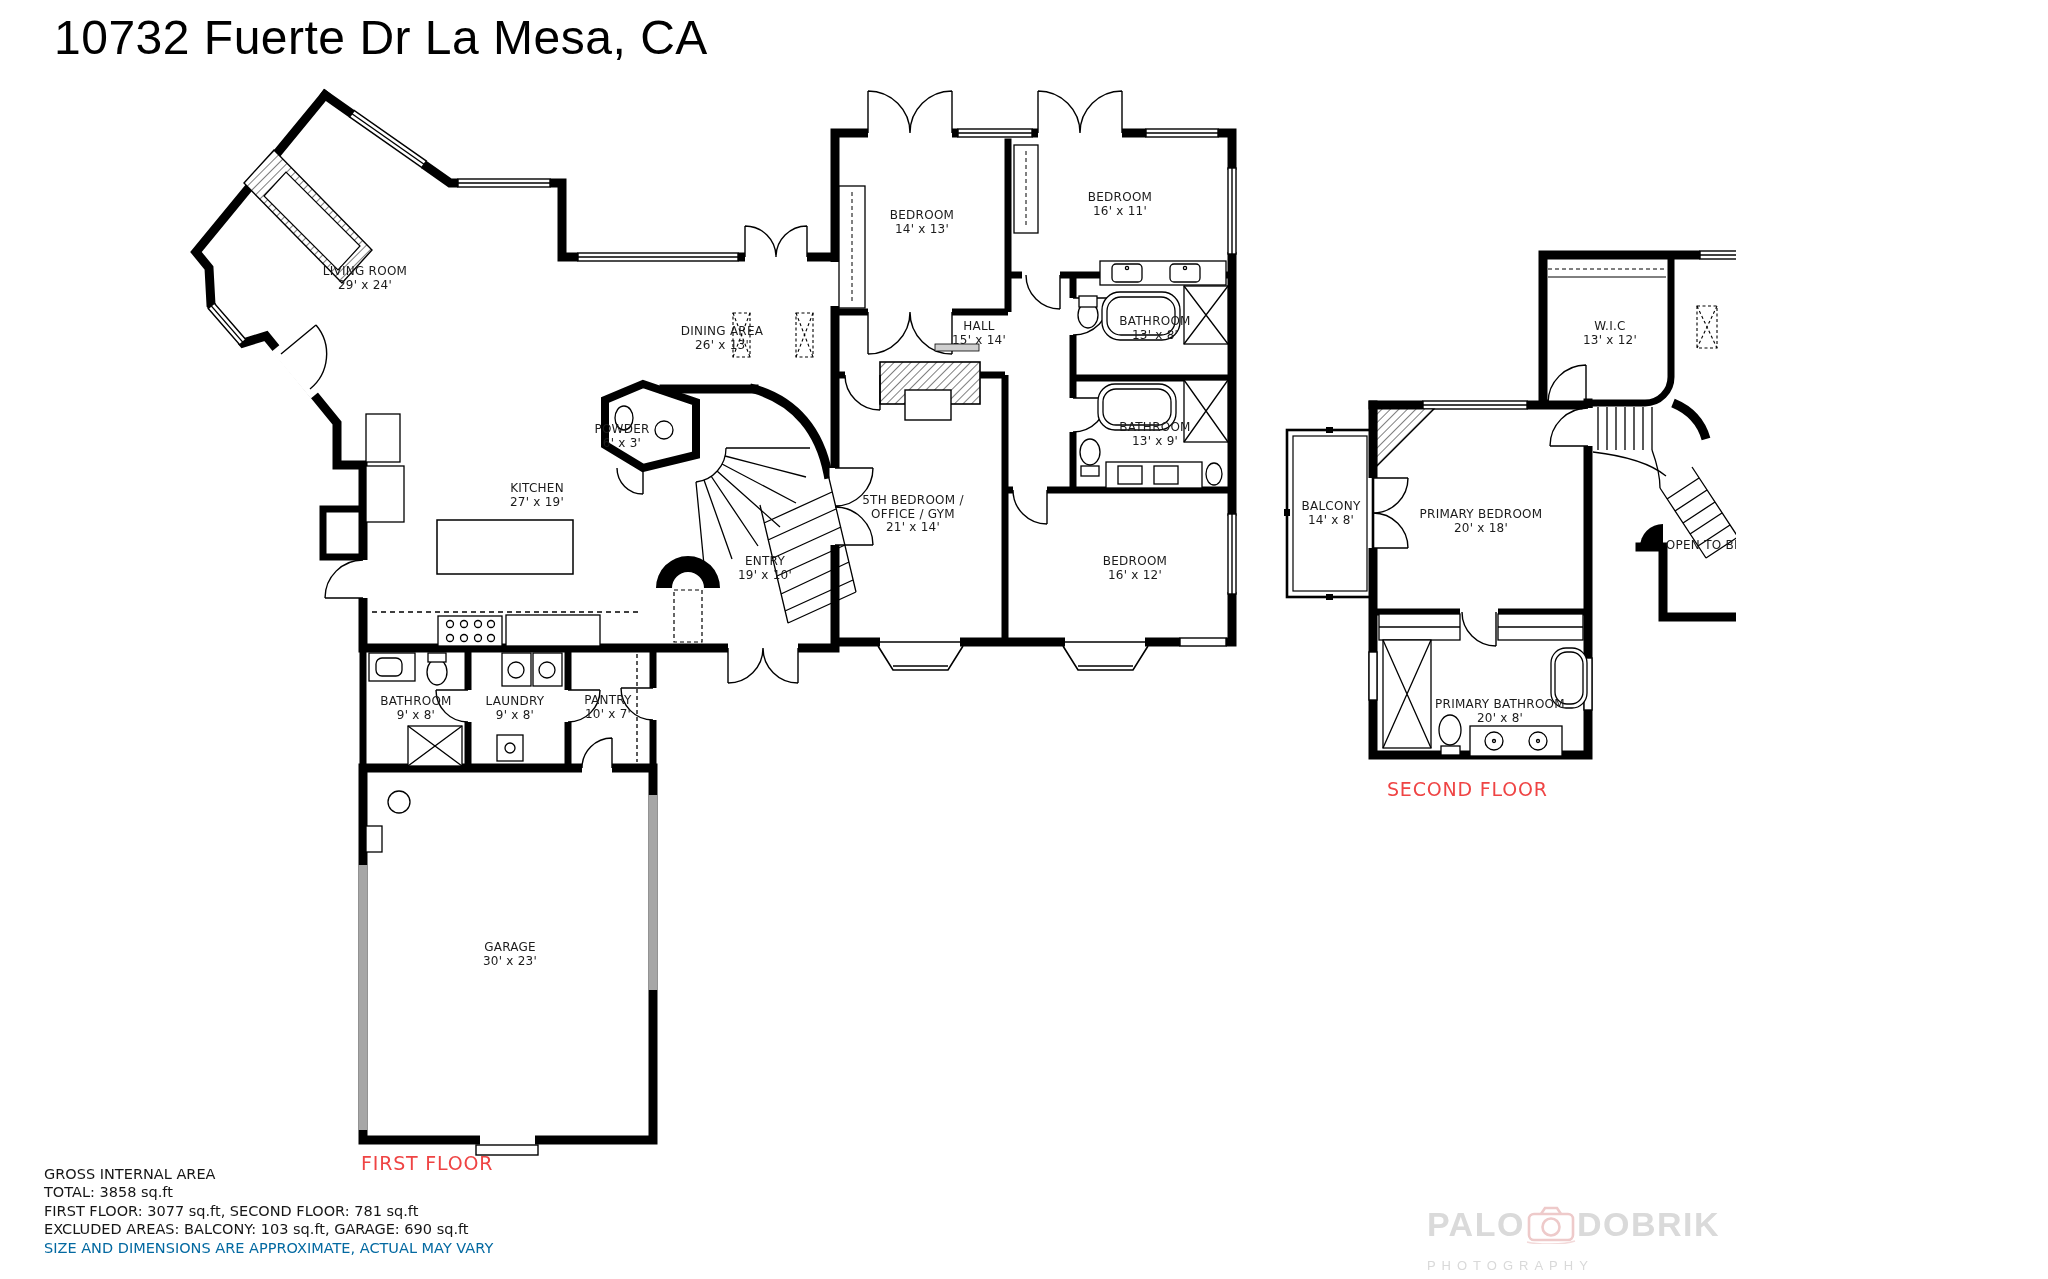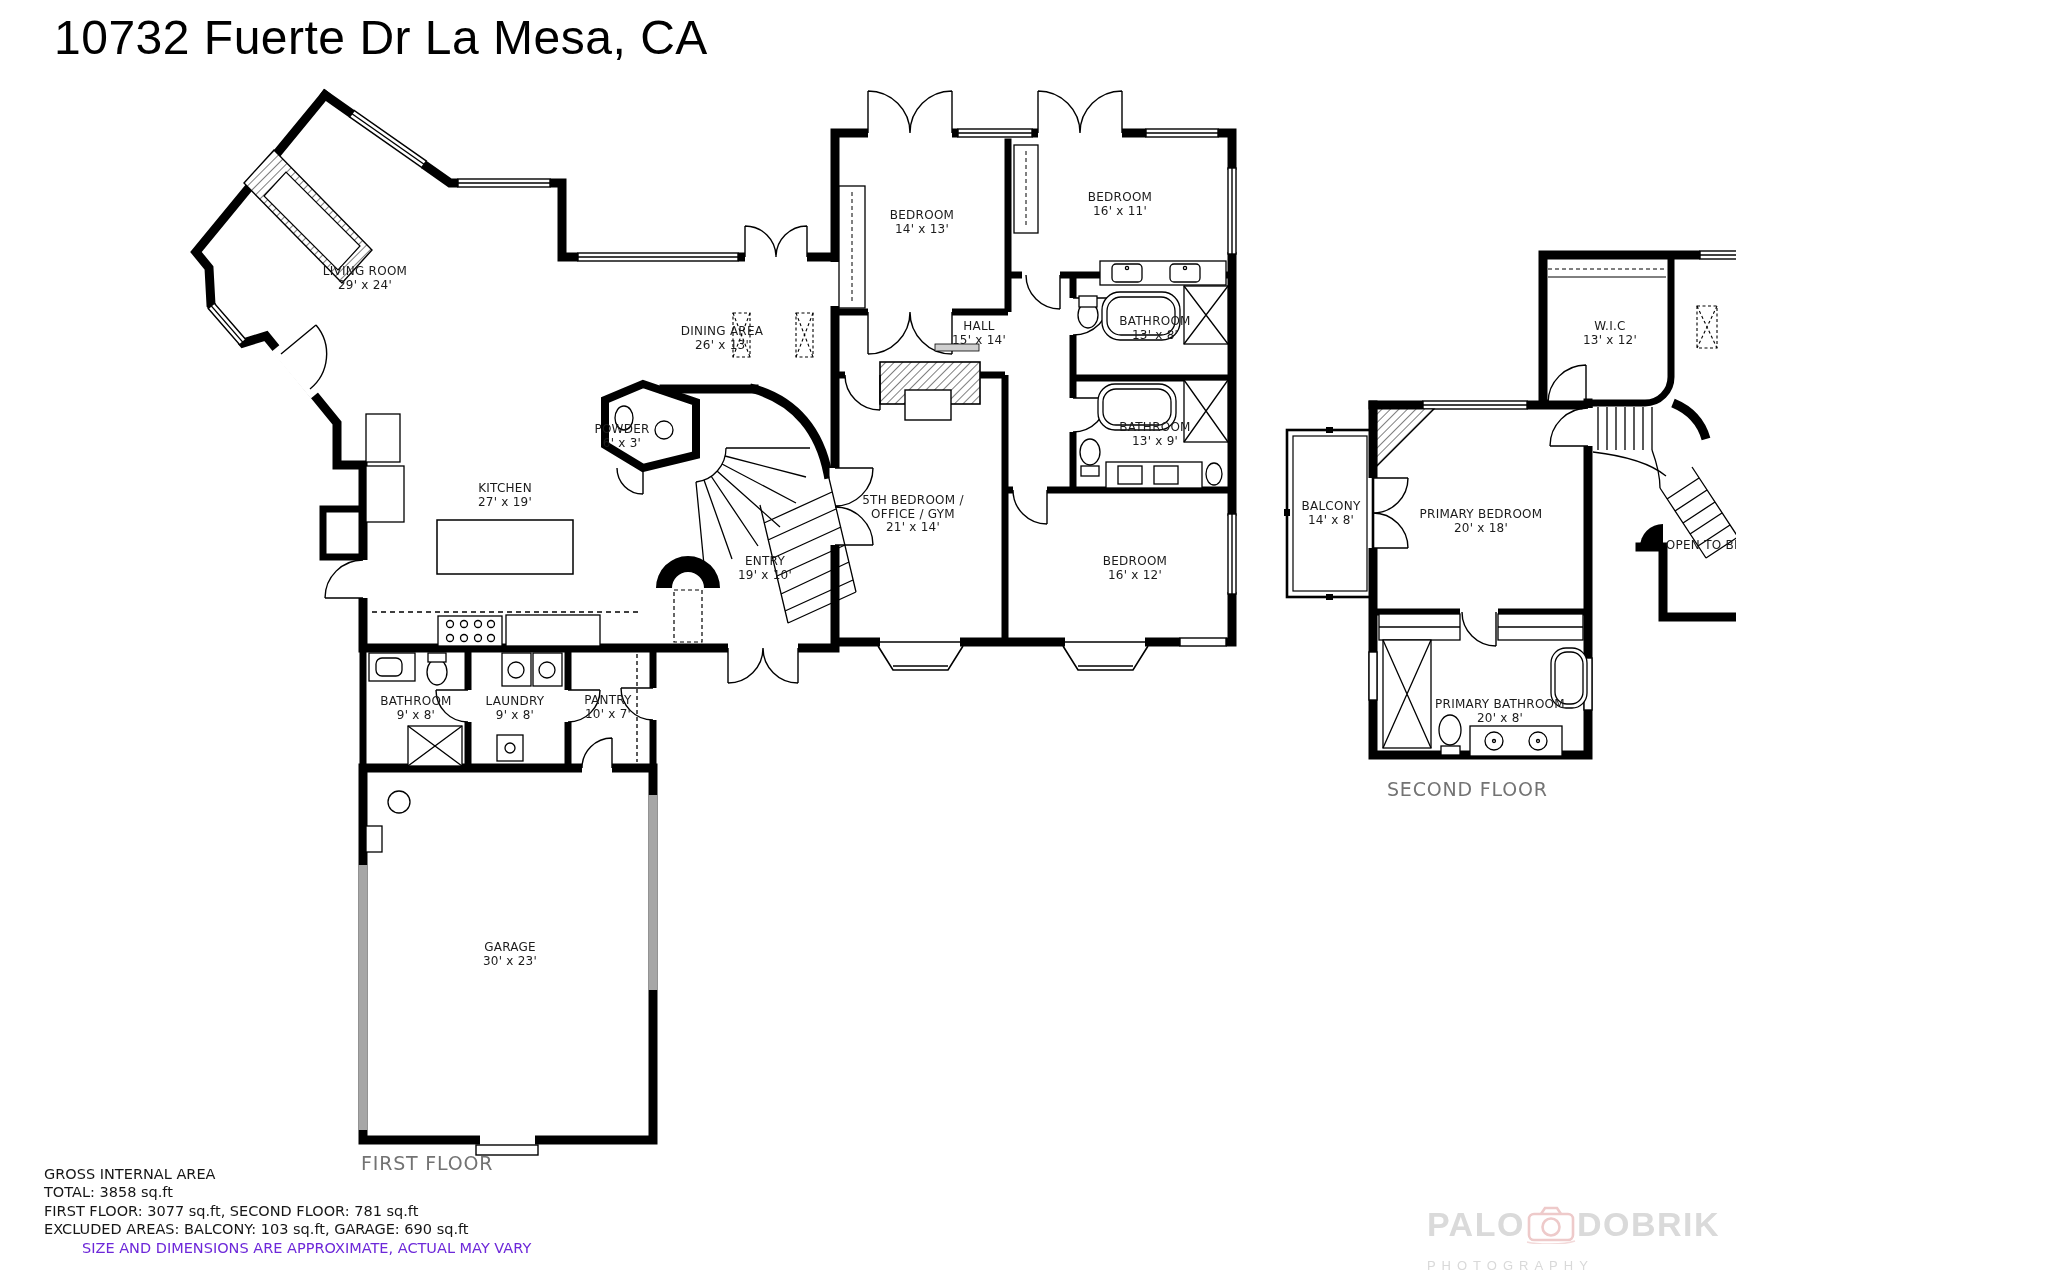--- a/index.html
+++ b/index.html
@@ -2,28 +2,28 @@
 <html><head>
 <meta charset="utf-8">
 <style>
   html,body{margin:0;padding:0;background:#fff;}
   .page{position:relative;width:1736px;height:1279px;background:#fff;overflow:hidden;
         font-family:"DejaVu Sans",sans-serif;}
   svg.plan{position:absolute;left:0;top:0;width:2048px;height:1279px;}
   #labels{position:absolute;left:0;top:0;width:2048px;height:1279px;pointer-events:none;}
   .room-label{position:absolute;transform:translate(-50%,-7px);text-align:center;
               font-size:12px;line-height:13.6px;color:#1b1b1b;letter-spacing:.25px;white-space:nowrap;}
-  .floor-label{position:absolute;font-size:19px;letter-spacing:.8px;color:#737373;white-space:nowrap;}
+  .floor-label{position:absolute;font-size:19px;letter-spacing:.8px;color:#ef4444;white-space:nowrap;}
   #first-floor-label{left:361px;top:1152px;}
   #second-floor-label{left:1387px;top:778px;}
   .title{position:absolute;left:54px;top:10px;font-family:"Liberation Sans",sans-serif;
          font-size:48px;font-weight:500;letter-spacing:.5px;color:#000;white-space:nowrap;}
   .footer{position:absolute;left:0;right:16px;top:1165px;text-align:left;
           font-size:14.5px;line-height:18.4px;color:#161616;padding-left:44px;}
-  .footer .disclaimer{color:#6d28d9;margin-left:38px;}
+  .footer .disclaimer{color:#0369a1;}
   .watermark{position:absolute;right:16px;bottom:6px;font-family:"Liberation Sans",sans-serif;}
   .wm-row{display:flex;align-items:center;font-size:34px;font-weight:700;
           color:#dadada;letter-spacing:1.5px;}
   .wm-sub{font-size:13px;letter-spacing:6px;color:#d9d9d9;text-align:left;padding-right:2px;margin-top:14px;}
 </style>
 </head>
 <body>
 
 <div class="page">
 
@@ -364,21 +364,21 @@
     <div class="floor-label" id="first-floor-label">FIRST FLOOR</div>
     <div class="floor-label" id="second-floor-label">SECOND FLOOR</div>
   <div class="room-label" style="left: 365px; top: 272px;">
         <div>LIVING ROOM</div>
         <div>29' x 24'</div>
       </div>
       <div class="room-label" style="left: 722px; top: 332px;">
         <div>DINING AREA</div>
         <div>26' x 13'</div>
       </div>
-      <div class="room-label" style="left: 505px; top: 489px;">
+      <div class="room-label" style="left: 537px; top: 489px;">
         <div>KITCHEN</div>
         <div>27' x 19'</div>
       </div>
       <div class="room-label" style="left: 622px; top: 430px;">
         <div>POWDER</div>
         <div>6' x 3'</div>
       </div>
       <div class="room-label" style="left: 765px; top: 562px;">
         <div>ENTRY</div>
         <div>19' x 10'</div>

